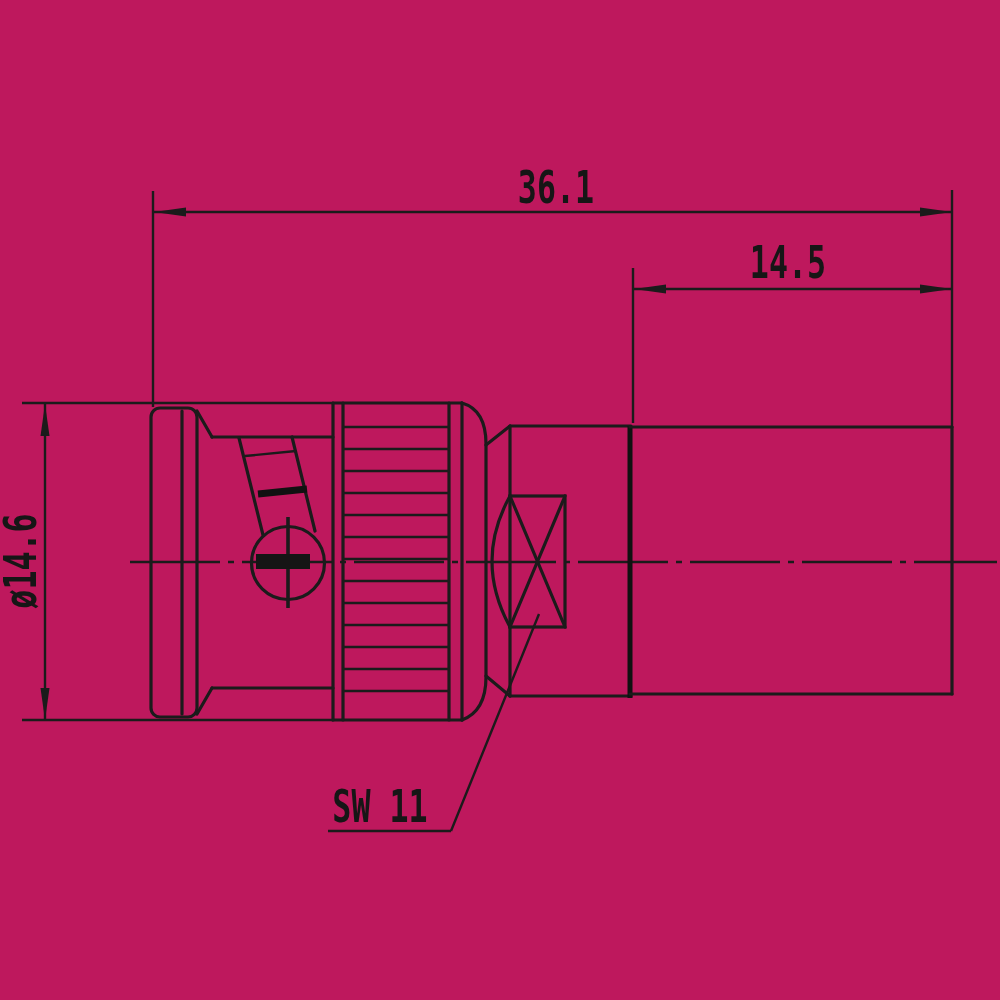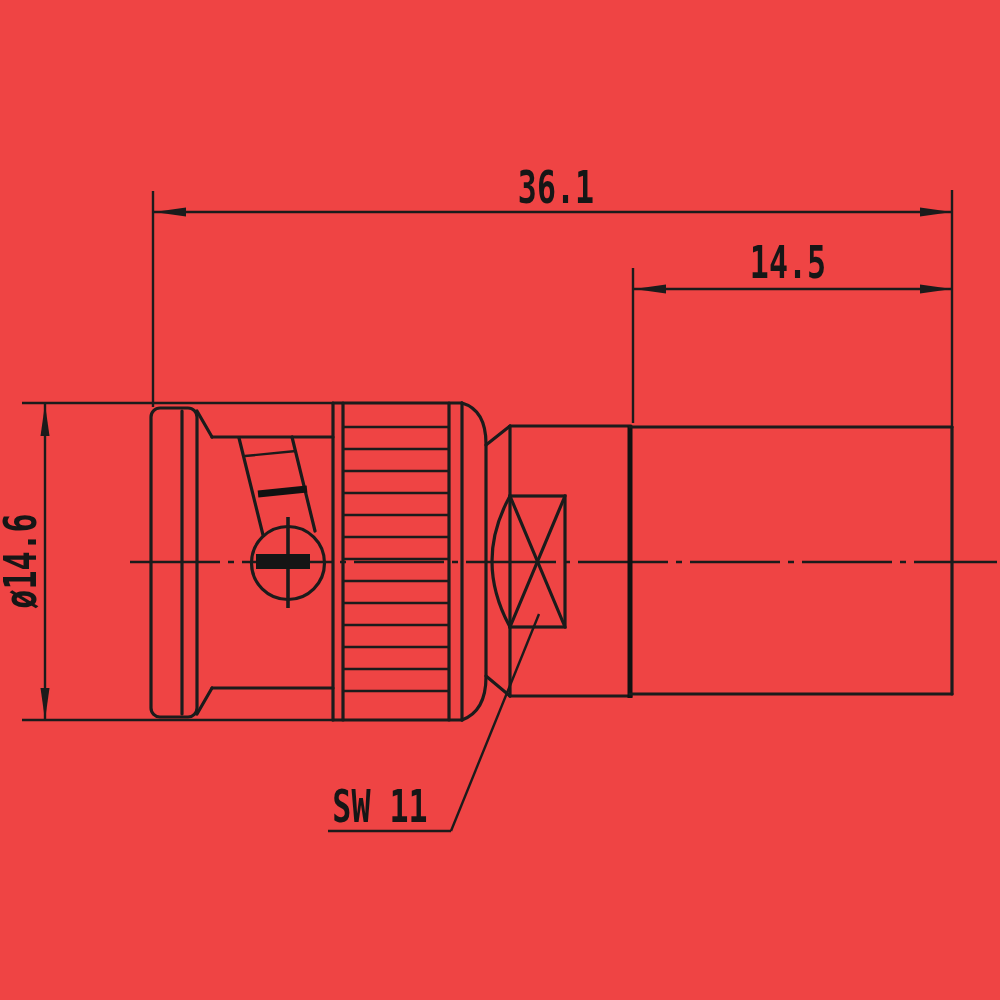--- a/index.html
+++ b/index.html
@@ -7,21 +7,21 @@
     padding: 0;
     background: #ffffff;
     width: 1000px;
     height: 1000px;
     font-family: "DejaVu Sans Mono", "Liberation Mono", monospace;
   }
   .stage {
     position: relative;
     width: 1000px;
     height: 1000px;
-    background: #ef4444;
+    background: #be185d;
     overflow: hidden;
   }
   svg { display: block; }
   .edge   { stroke: #1b1b1b; stroke-width: 3.2; fill: none; stroke-linecap: round; }
   .edge-thick { stroke: #111; stroke-width: 5; fill: none; stroke-linecap: butt; }
   .thin   { stroke: #1b1b1b; stroke-width: 2.4; fill: none; stroke-linecap: butt; }
   .rib    { stroke: #1b1b1b; stroke-width: 2.6; fill: none; }
   .center { stroke: #1b1b1b; stroke-width: 2.4; fill: none; stroke-dasharray: 90 8 6 8; }
   .arrow  { fill: #1b1b1b; stroke: none; }
   .dimtxt {

